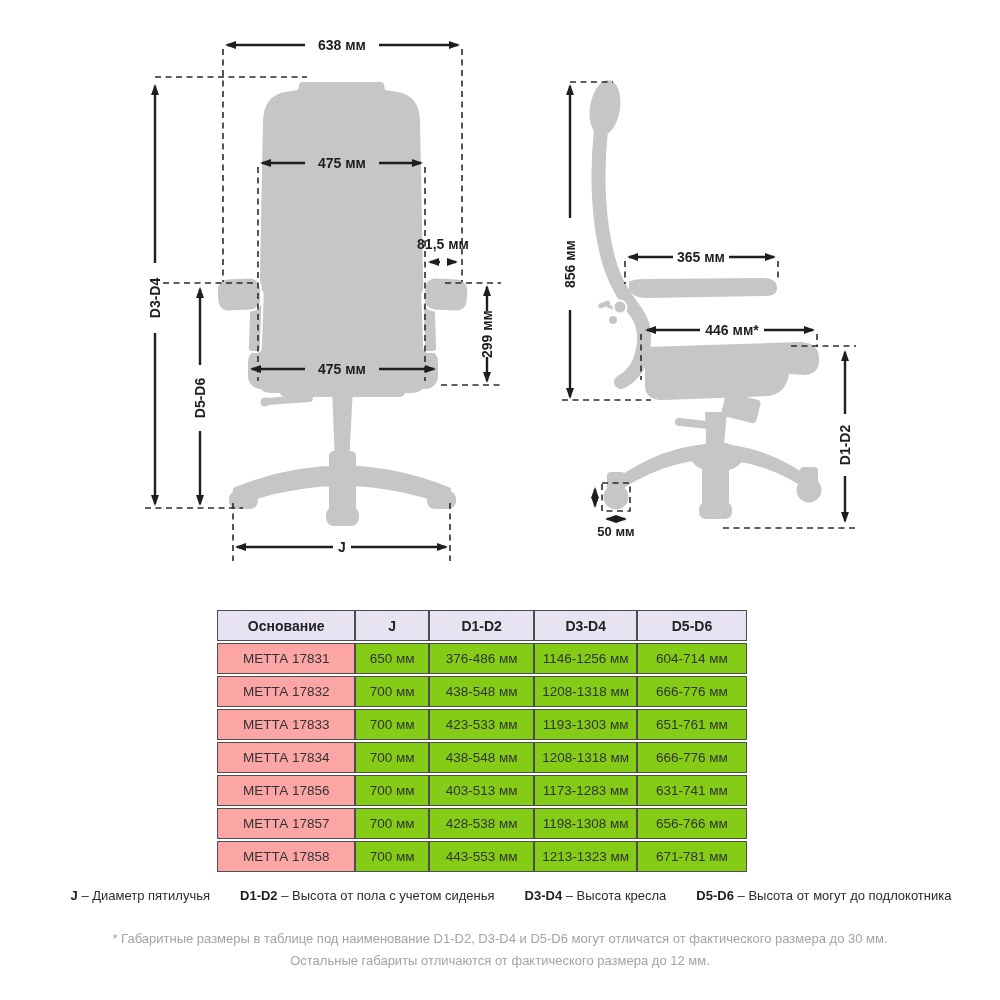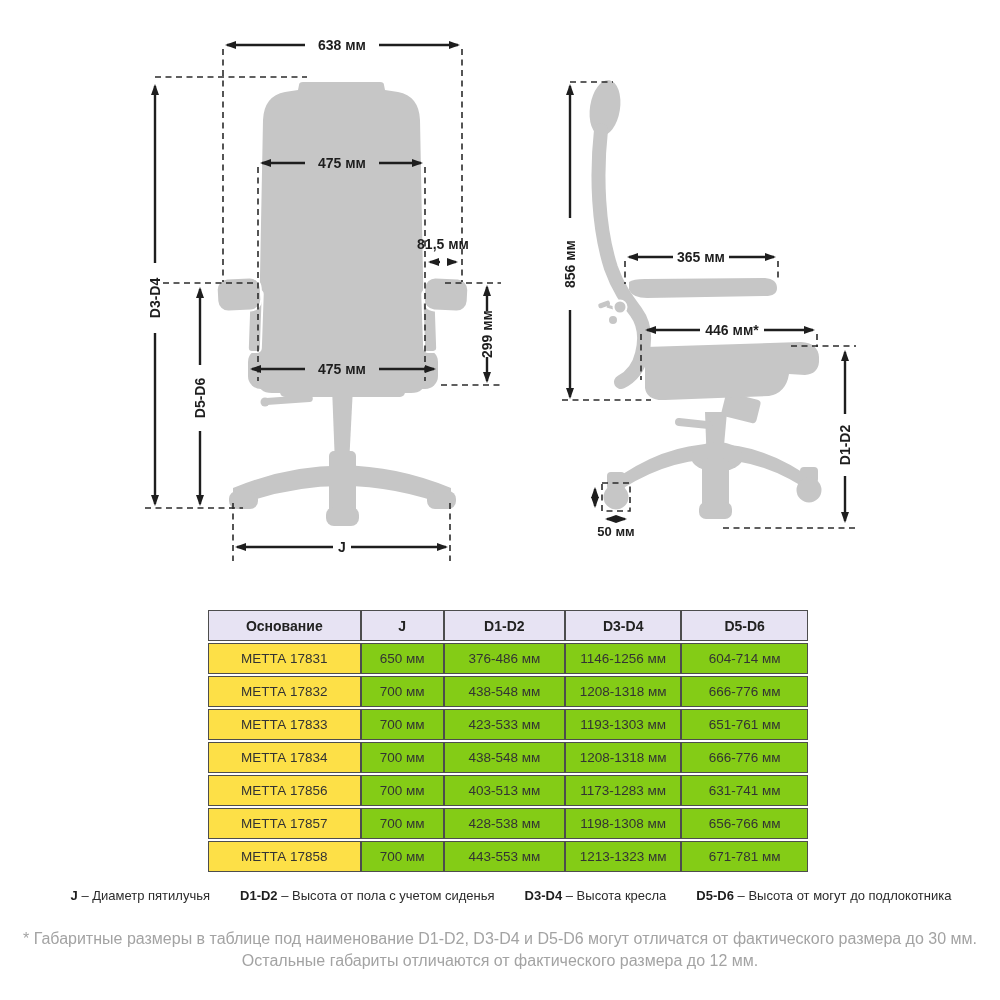--- a/index.html
+++ b/index.html
@@ -8,36 +8,36 @@
   svg text{font-family:"Liberation Sans","DejaVu Sans",sans-serif;}
   .dim-label{font-size:14px;font-weight:bold;fill:#1e1e1e;text-anchor:middle;}
   .dim-label-sm{font-size:13px;font-weight:bold;fill:#1e1e1e;text-anchor:middle;}
   .solid{stroke:#1e1e1e;stroke-width:2.4;fill:none;}
   .dashed{stroke:#2b2b2b;stroke-width:1.6;fill:none;stroke-dasharray:6 4.5;}
   .part{fill:#c6c6c6;stroke:none;}
   .part-sep{fill:#c6c6c6;stroke:#ffffff;stroke-width:2;}
   .fv{position:absolute;left:135px;top:15px;}
   .sv{position:absolute;left:555px;top:60px;}
 
-  .spec-table{position:absolute;left:208px;top:608px;width:600px;
+  .spec-table{position:absolute;left:217px;top:608px;width:530px;
               border-collapse:separate;border-spacing:0 2px;font-size:13.5px;color:#333;}
   .spec-table th,.spec-table td{border:1px solid #4d4d4d;text-align:center;
               height:29px;padding:0 4px;}
   .spec-table th{background:#e7e3f3;font-weight:bold;color:#222;font-size:14px;}
-  .spec-table td.model{background:#fde047;}
+  .spec-table td.model{background:#fca5a5;}
   .spec-table td{background:#84cc16;}
   .col-model{width:147px;} .col-j{width:80px;} .col-d12{width:117px;}
   .col-d34{width:112px;} .col-d56{width:122px;}
 
   .legend{position:absolute;left:0;top:888px;width:1000px;display:flex;
           justify-content:center;gap:30px;font-size:13px;color:#2b2b2b;white-space:nowrap;margin-left:11px;}
   .legend b{font-weight:bold;color:#1e1e1e;}
 
   .footnote{position:absolute;left:0;top:928px;width:1000px;text-align:center;
-            color:#a3a3a3;font-size:16px;line-height:22px;}
+            color:#a3a3a3;font-size:13px;line-height:22px;}
 </style>
 </head>
 <body>
 
 <div class="page">
 
   <svg class="fv" width="375" height="550" viewBox="0 0 375 550">
     <defs>
       <marker id="ah-f" markerWidth="14" markerHeight="10" refX="9" refY="4" orient="auto" markerUnits="userSpaceOnUse">
         <path d="M0,0 L11,4 L0,8 Z" fill="#1e1e1e"></path>

